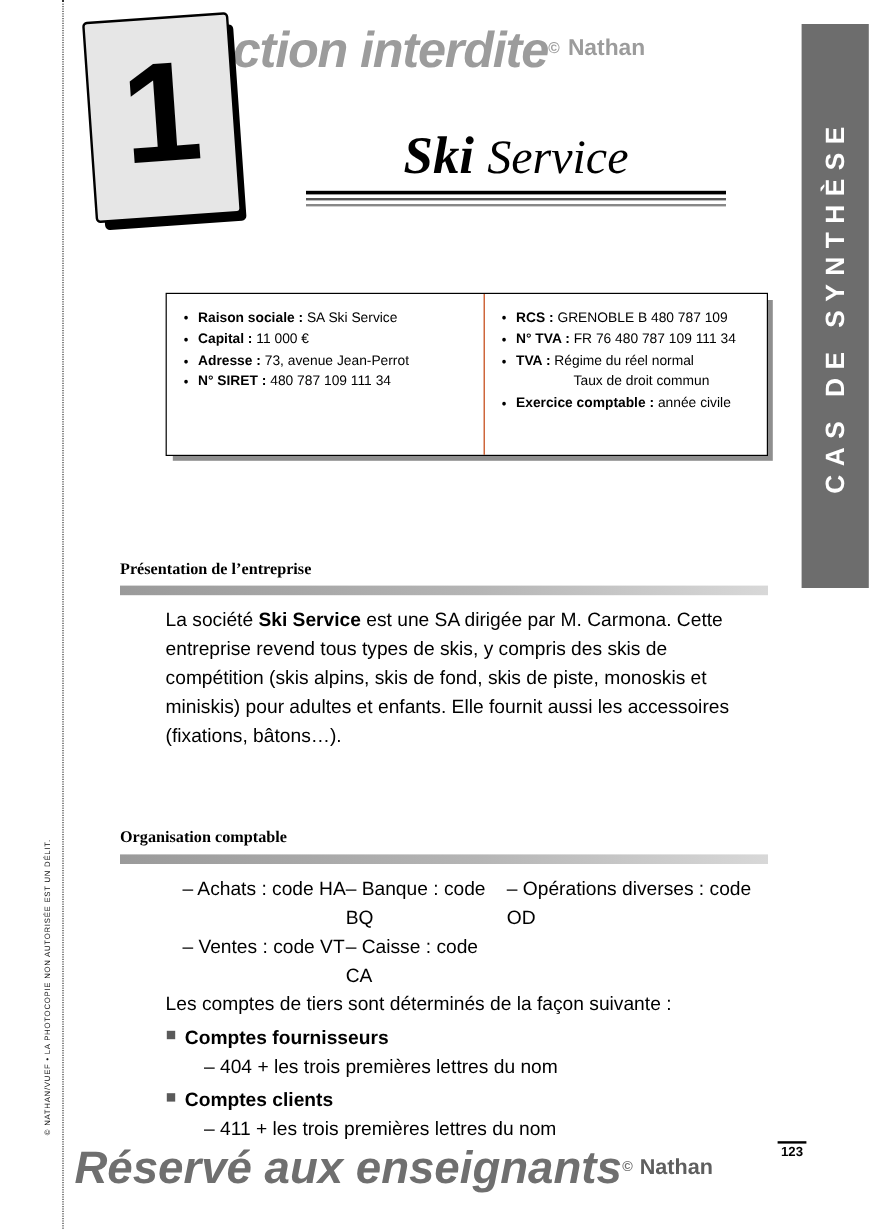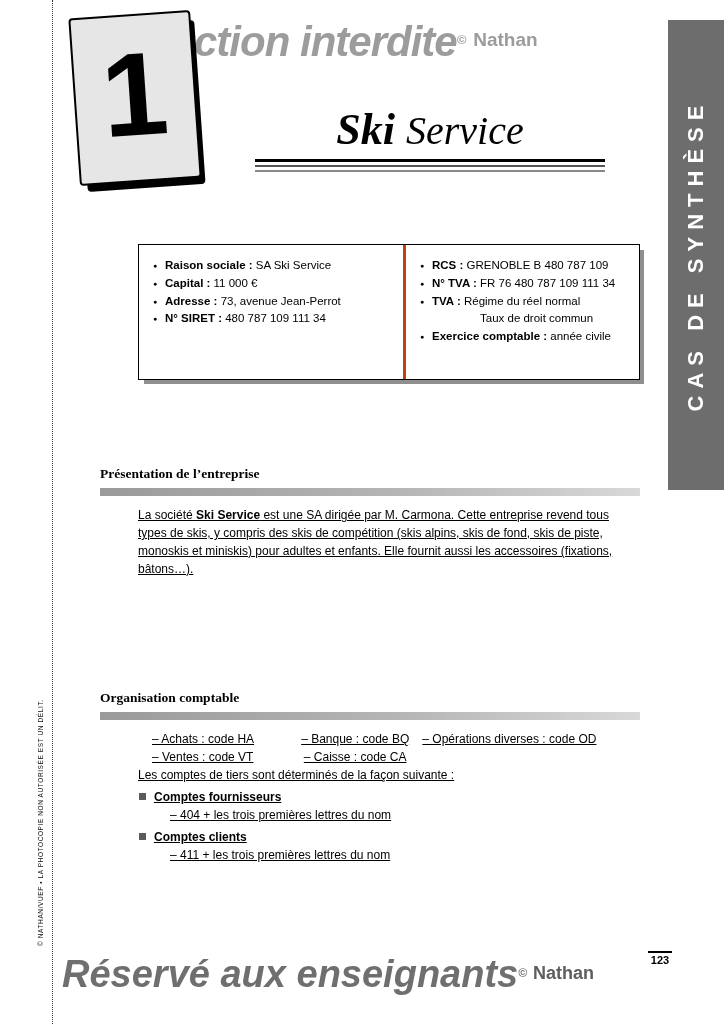--- a/index.html
+++ b/index.html
@@ -168,21 +168,21 @@
     border: 1px solid #000;
     display: flex;
   }
   .infobox .col {
     padding: 12px 10px 8px 14px;
     font-size: 11.5px;
     line-height: 1.55;
   }
   .infobox .col.left {
     width: 240px;
-    border-right: 3px solid #c2410c;
+    border-right: 1px solid #c2410c;
   }
   .infobox .col.right {
     flex: 1;
     padding-left: 14px;
   }
   .bullet-line {
     position: relative;
     padding-left: 12px;
     white-space: nowrap;
   }
@@ -214,34 +214,33 @@
     font-family: Liberation Serif, serif;
   }
   .grad-rule {
     height: 8px;
     margin-top: 6px;
     background: linear-gradient(to right, #9a9a9a 0%, #b5b5b5 55%, #d8d8d8 100%);
   }
   .section .body {
     margin-top: 10px;
     margin-left: 38px;
-    font-size: 12px;
+    font-size: 16px;
     line-height: 1.5;
-    text-decoration: underline;
   }
   .section .body p { margin: 0; }
   .section .body b { font-weight: bold; }
 
   
   .dash-cols {
     display: flex;
     margin-left: 14px;
   }
   .dash-cols .c1 { width: 150px; }
-  .dash-cols .c2 { width: 148px; text-align: center; }
+  .dash-cols .c2 { width: 148px; }
   .dash-cols .c3 { width: 240px; }
   .sq-item {
     position: relative;
     padding-left: 16px;
     font-weight: bold;
     margin-top: 4px;
   }
   .sq-item::before {
     content: "";
     position: absolute;

